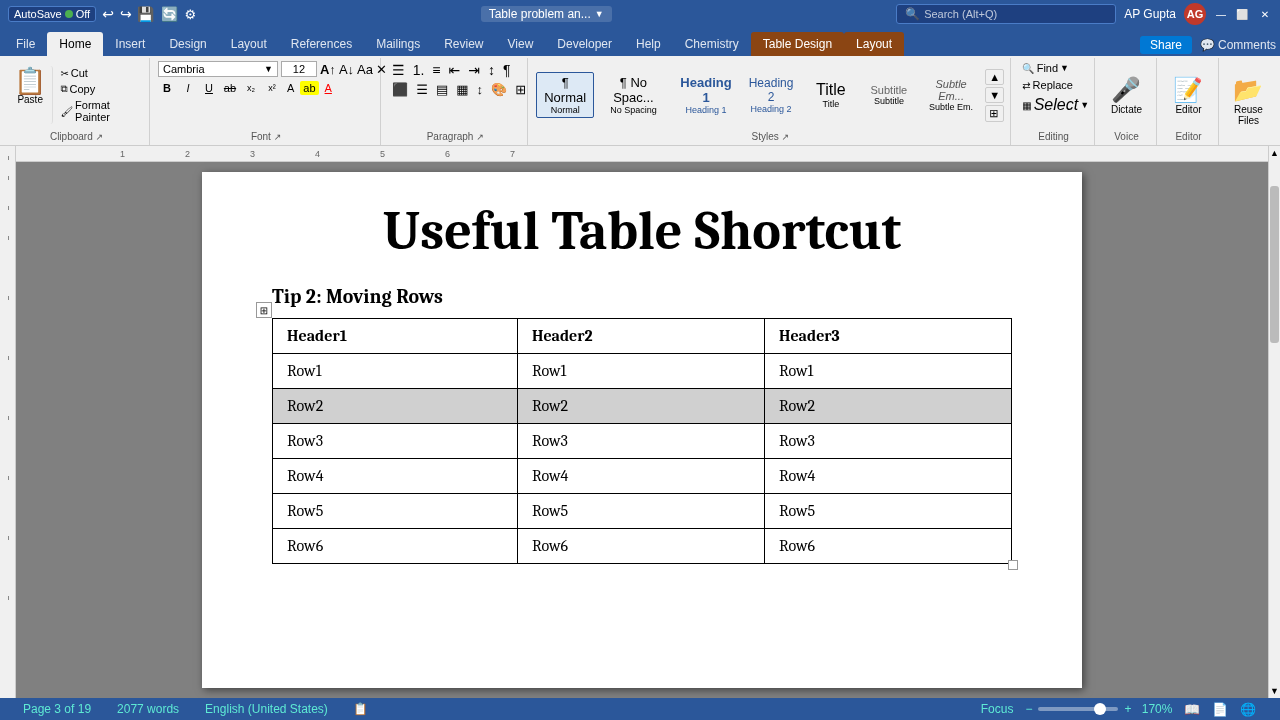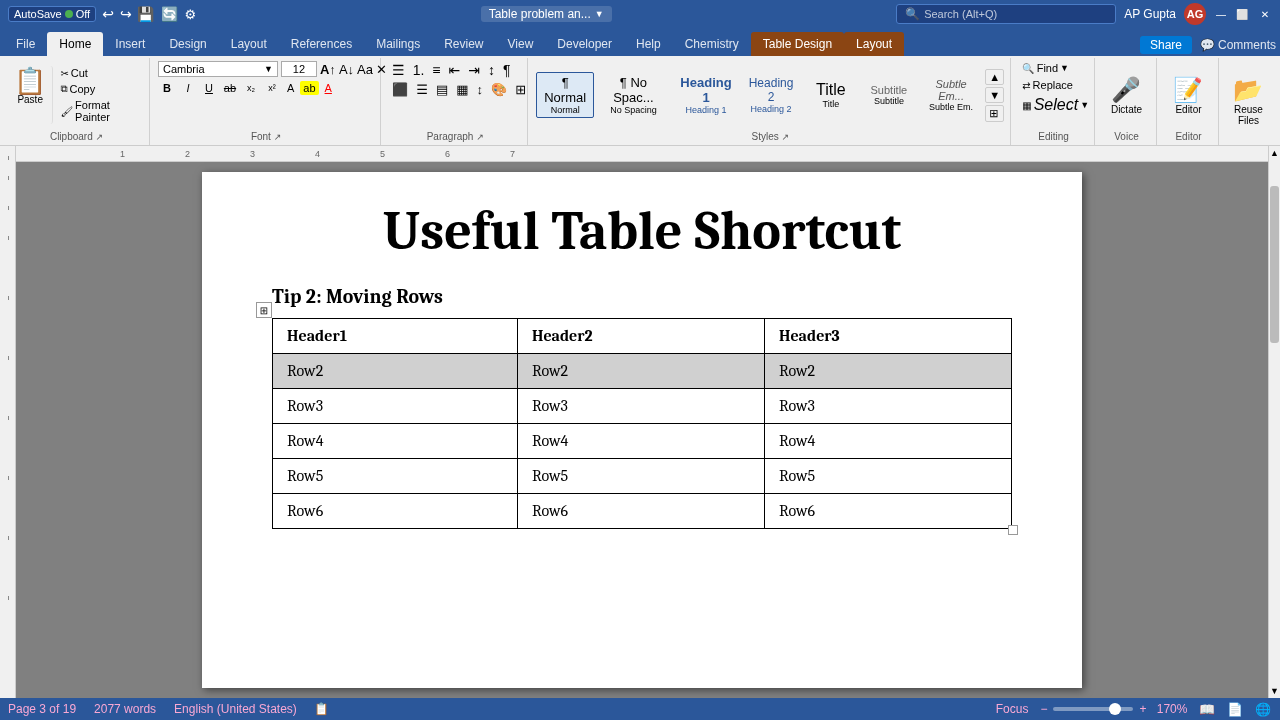--- a/index.html
+++ b/index.html
@@ -109,24 +109,24 @@
       min-width: 56px;
     }
     .style-item.active { border-color: #2b579a; background: #dde9f5; }
 
     
     .status-bar {
       background: #2b579a;
       height: 22px;
       display: flex;
       align-items: center;
-      padding: 0 8px;
-      color: #f9a8d4;
+      padding: 0 23px;
+      color: #5eead4;
       font-size: 12px;
-      gap: 18px;
+      gap: 26px;
     }
     .status-bar-right { margin-left: auto; display: flex; align-items: center; gap: 12px; }
     .zoom-bar { display: flex; align-items: center; gap: 6px; }
     .zoom-slider { width: 80px; height: 4px; background: rgba(255,255,255,0.4); border-radius: 2px; position: relative; }
     .zoom-slider-thumb { position: absolute; left: 70%; top: -4px; width: 12px; height: 12px; background: white; border-radius: 50%; }
     .group-wrapper { display: flex; flex-direction: column; align-items: stretch; border-right: 1px solid #d0d0d0; padding: 3px 6px; }
     .group-content { display: flex; align-items: center; gap: 3px; flex: 1; }
     .group-label { font-size: 10px; color: #555; text-align: center; padding-top: 2px; }
 
     .expand-btn { font-size: 9px; cursor: pointer; color: #555; }
@@ -440,20 +440,25 @@
           <div style="position:absolute;left:-16px;top:-16px;width:16px;height:16px;background:white;border:1px solid #999;display:flex;align-items:center;justify-content:center;font-size:10px;cursor:move;z-index:10;">⊞</div>
           <table style="border-collapse:collapse;width:100%;">
             <thead>
               <tr>
                 <th style="border:1px solid #000;padding:8px 14px;font-size:16px;font-family:'Cambria',Georgia,serif;font-weight:bold;background:white;text-align:left;">Header1</th>
                 <th style="border:1px solid #000;padding:8px 14px;font-size:16px;font-family:'Cambria',Georgia,serif;font-weight:bold;background:white;text-align:left;">Header2</th>
                 <th style="border:1px solid #000;padding:8px 14px;font-size:16px;font-family:'Cambria',Georgia,serif;font-weight:bold;background:white;text-align:left;">Header3</th>
               </tr>
             </thead>
             <tbody>
+              <tr>
+                <td style="border:1px solid #000;padding:8px 14px;font-size:16px;font-family:'Cambria',Georgia,serif;">Row1</td>
+                <td style="border:1px solid #000;padding:8px 14px;font-size:16px;font-family:'Cambria',Georgia,serif;">Row1</td>
+                <td style="border:1px solid #000;padding:8px 14px;font-size:16px;font-family:'Cambria',Georgia,serif;">Row1</td>
+              </tr>
               <tr style="background:#f0abfc;">
                 <td style="border:1px solid #000;padding:8px 14px;font-size:16px;font-family:'Cambria',Georgia,serif;background:#d0d0d0;">Row2</td>
                 <td style="border:1px solid #000;padding:8px 14px;font-size:16px;font-family:'Cambria',Georgia,serif;background:#d0d0d0;">Row2</td>
                 <td style="border:1px solid #000;padding:8px 14px;font-size:16px;font-family:'Cambria',Georgia,serif;background:#d0d0d0;">Row2</td>
               </tr>
               <tr>
                 <td style="border:1px solid #000;padding:8px 14px;font-size:16px;font-family:'Cambria',Georgia,serif;">Row3</td>
                 <td style="border:1px solid #000;padding:8px 14px;font-size:16px;font-family:'Cambria',Georgia,serif;">Row3</td>
                 <td style="border:1px solid #000;padding:8px 14px;font-size:16px;font-family:'Cambria',Georgia,serif;">Row3</td>
               </tr>

